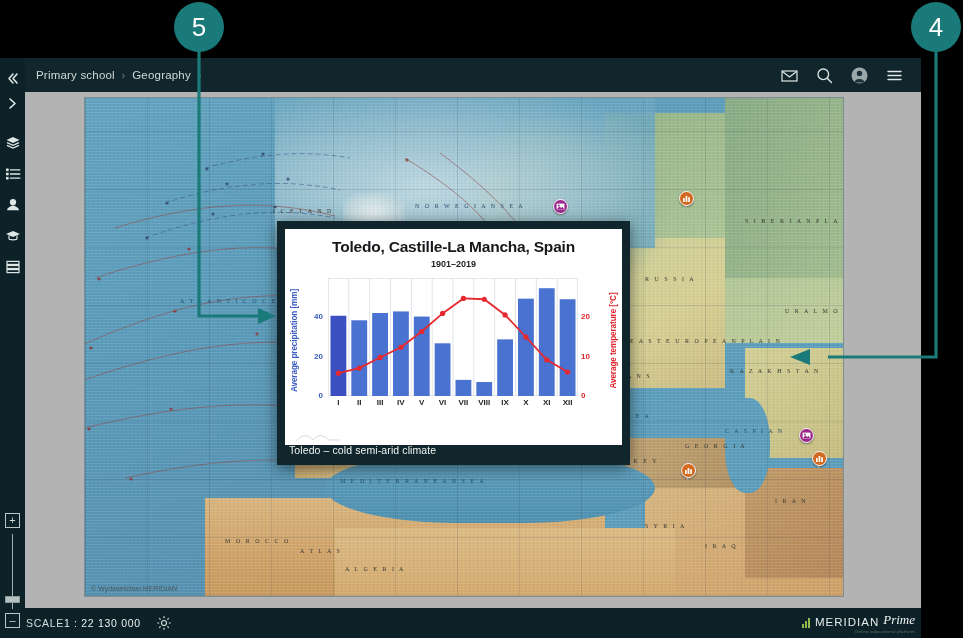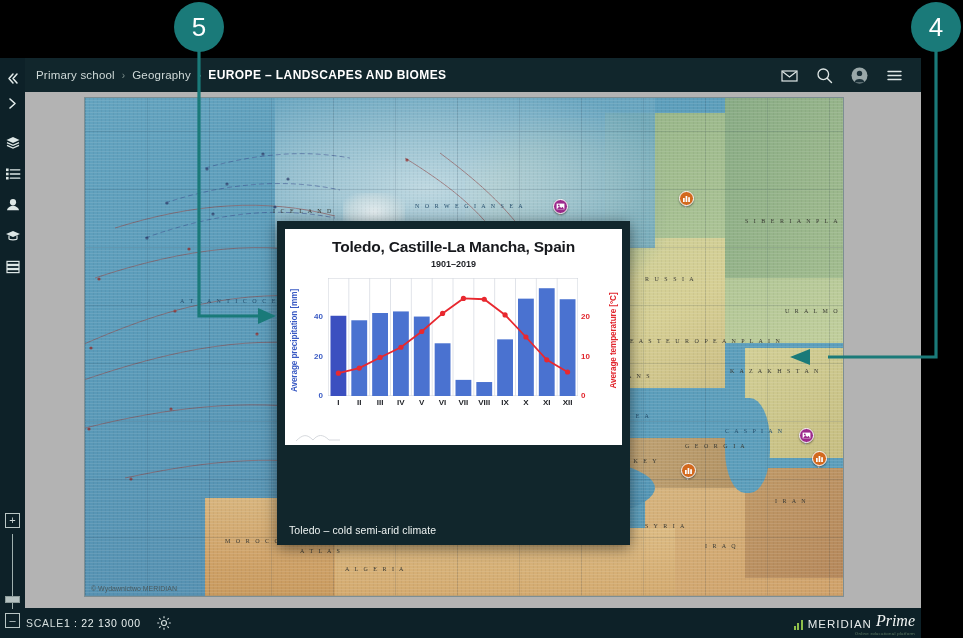--- a/index.html
+++ b/index.html
@@ -126,21 +126,21 @@
   .marker.chart .pin { background:#d2691e; }
   .marker .tail { position:absolute; left:3px; top:11px; width:8px; height:6px; background:#d6d6d6;
      clip-path:polygon(0 0,100% 0,45% 100%); }
   .marker.photo .tail { background:#c9c9c9; }
 
   .map-credit { position:absolute; left:6px; bottom:4px; color:#4a5a5f; font-size:7px;
      font-family:"Liberation Sans",sans-serif; }
 
   
   .popup {
-    position:absolute; left:277px; top:221px; width:353px; height:324px;
+    position:absolute; left:277px; top:221px; width:353px; height:244px;
     background:#11262c; box-shadow:0 3px 14px rgba(0,0,0,.5); z-index:5;
   }
   .popup-card {
     position:absolute; left:8px; top:8px; width:337px; height:216px; background:#ffffff;
   }
   .chart-title { text-align:center; font-size:15.5px; font-weight:bold; color:#16181c;
      margin-top:9px; letter-spacing:-.2px; }
   .chart-sub { text-align:center; font-size:9px; font-weight:bold; color:#1d1f24; margin-top:3px; }
 
   .plotarea { position:relative; margin:7px 0 0 0; height:128px; }
@@ -171,21 +171,21 @@
   .footer { position:absolute; left:0; top:608px; width:921px; height:30px; background:#0d2128;
      display:flex; align-items:center; }
   .scale-txt { margin-left:26px; color:#d4dedd; font-size:10.5px; letter-spacing:.7px; }
   .scale-val { color:#e9f0ef; font-size:10.5px; letter-spacing:.7px; }
   .gear { position:absolute; left:156px; top:7px; width:16px; height:16px; cursor:pointer; }
   .brand { position:absolute; right:6px; top:4px; width:120px; text-align:right; }
   .brand-row { display:flex; align-items:flex-end; justify-content:flex-end; gap:2px; }
   .brand-bars { display:flex; gap:1.2px; align-items:flex-end; height:11px; margin-right:3px; }
   .brand-bars i { display:block; width:2px; background:#8fbf4a; }
   .brand-main { color:#e6ebea; font-size:11.5px; letter-spacing:1px; }
-  .brand-prime { color:#f2f5f4; font-size:16px; font-family:"Liberation Serif", serif;
+  .brand-prime { color:#f2f5f4; font-size:13px; font-family:"Liberation Serif", serif;
      font-style:italic; margin-left:2px; }
   .brand-sub { color:#5d7a62; font-size:4.4px; letter-spacing:.25px; margin-top:1px; text-align:right; }
 
   
   .callout-svg { position:absolute; left:0; top:0; width:963px; height:638px; pointer-events:none; z-index:30; }
   .cnum { position:absolute; width:50px; height:50px; border-radius:50%; background:#1a7a79;
      color:#ffffff; font-size:26px; display:flex; align-items:center; justify-content:center;
      z-index:31; font-family:"Liberation Sans", sans-serif; }
 </style>
 </head>
@@ -194,21 +194,20 @@
 <div id="app">
 
   <div class="shell"></div>
 
   <div class="header">
     <div class="hdr-crumbs">
       <span class="crumb">Primary school</span>
       <span class="crumb-sep">›</span>
       <span class="crumb">Geography</span>
       <span class="crumb-sep">›</span>
-      <span class="crumb-current">EUROPE – LANDSCAPES AND BIOMES</span>
     </div>
     <div class="hdr-icons">
       <span class="hdr-ic">
         <svg width="17" height="17" viewBox="0 0 17 17">
             <rect x="1" y="4" width="15" height="10" fill="none" stroke="#dfe7e6" stroke-width="1.2"></rect>
             <path d="M1.4 4.5 L8.5 10 L15.6 4.5" fill="none" stroke="#dfe7e6" stroke-width="1.2"></path>
           </svg>
       </span>
       <span class="hdr-ic">
         <svg width="17" height="17" viewBox="0 0 17 17">

